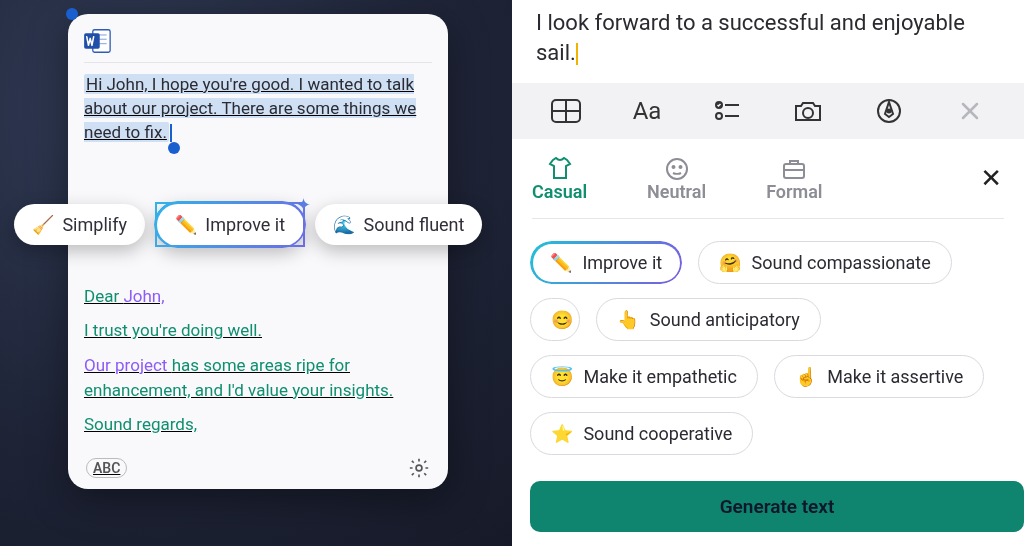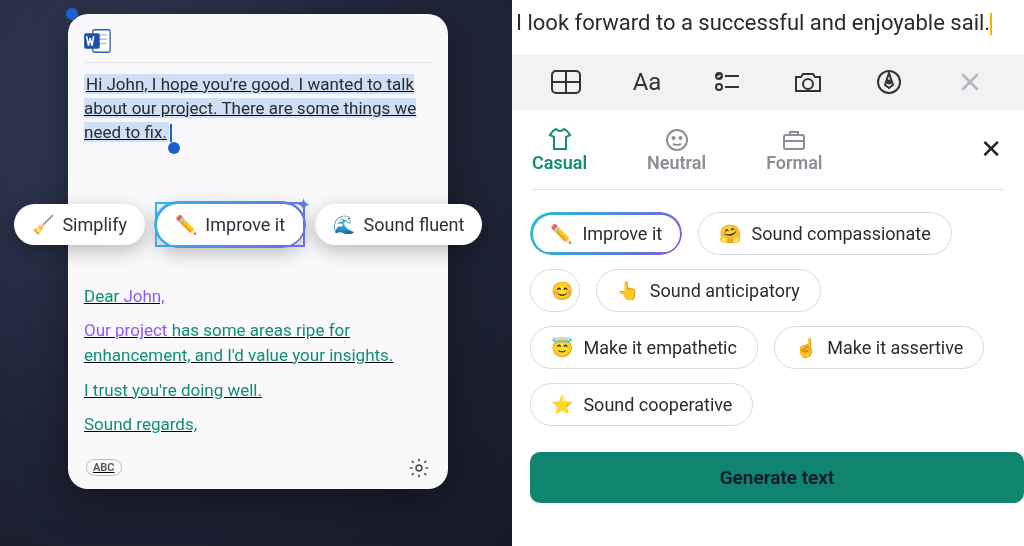--- a/index.html
+++ b/index.html
@@ -13,30 +13,30 @@
   .sel { position: relative; font-size: 17px; line-height: 1.4; color: #2b2b33; background: #cfe0f4; border-radius: 2px; padding: 0 2px; display: inline; }
   .sel-wrap { margin-bottom: 130px; }
   .handle { position: absolute; width: 12px; height: 12px; background: #1a5fd0; border-radius: 50%; }
   .handle.start { left: -2px; top: -6px; }
   .handle.end { }
   .cursor-bar { display:inline-block; width:2px; height:18px; background:#1a5fd0; vertical-align: text-bottom; margin-left:1px;}
   .rewrites { font-size: 17px; line-height: 1.45; color: #0f8f70; }
   .rewrites p { margin-bottom: 10px; }
   .rewrites .plain { color: #8b5cf6; display: inline; }
   .card-footer { display: flex; justify-content: space-between; align-items: center; margin-top: 14px; padding: 6px 2px 0 2px; }
-  .abc { font-size: 11px; font-weight: 600; color: #555; border: 1px solid #bbb; border-radius: 12px; padding: 2px 6px; line-height:1; }
+  .abc { font-size: 14px; font-weight: 600; color: #555; border: 1px solid #bbb; border-radius: 12px; padding: 2px 6px; line-height:1; }
   .pillrow { position: absolute; left: 14px; top: 202px; width: 486px; display: flex; gap: 10px; align-items: center; }
   .pill { background: #fff; border-radius: 24px; padding: 10px 18px; display: flex; align-items: center; gap: 8px; font-size: 18px; color: #2f2f3a; box-shadow: 0 6px 18px rgba(0,0,0,.25); white-space: nowrap; cursor: pointer; }
   .pill.selected { border: 2.5px solid; border-image: linear-gradient(120deg,#32b3e7,#6d6be5) 1; border-radius: 24px; position: relative; }
   .pill.selected::before{ content:""; position:absolute; inset:-3px; border-radius:26px; padding:2.5px; background:linear-gradient(120deg,#32b3e7,#6d6be5); -webkit-mask:linear-gradient(#fff 0 0) content-box,linear-gradient(#fff 0 0); -webkit-mask-composite: xor; mask-composite: exclude; }
   .sparkle { position: absolute; right: -8px; top: -10px; color: #5b7de0; font-size: 18px; }
   .emoji { font-size: 18px; }
   
   .right { width: 512px; height: 546px; background: #fff; display: flex; flex-direction: column; }
-  .doc-text { padding: 8px 20px 16px 4px; font-size: 22px; line-height: 1.35; color: #2a2a30; }
+  .doc-text { padding: 8px 20px 16px 24px; font-size: 22px; line-height: 1.35; color: #2a2a30; }
   .doc-cursor { display:inline-block; width:2px; height:22px; background:#f2b200; vertical-align: text-bottom; }
   .toolbar { height: 56px; background: #f2f2f4; display: flex; align-items: center; justify-content: space-around; padding: 0 14px; }
   .tb-ico { width: 32px; height: 32px; display:flex; align-items:center; justify-content:center; color:#333; cursor:pointer; }
   .tb-ico.dim { color: #b6b6bd; }
   .tabs { display: flex; align-items: center; padding: 18px 20px 10px 20px; position: relative; }
   .tab { flex: 0 0 auto; display: flex; flex-direction: column; align-items: center; margin-right: 60px; cursor:pointer; }
   .tab:last-of-type{margin-right:0;}
   .tab .ico { font-size: 22px; color: #8d8d96; }
   .tab.active .ico { color: #0f8f70; }
   .tab .lbl { font-size: 18px; font-weight: 600; color: #8d8d96; }
@@ -67,22 +67,22 @@
         <path d="M3 10 L5 20 L7 12 L9 20 L11 10" stroke="#fff" stroke-width="1.8" fill="none" stroke-linejoin="round" stroke-linecap="round"></path>
       </svg>
       <hr>
       <div class="sel-wrap">
         <span class="handle start"></span>
         <span class="sel">Hi John, I hope you're good. I wanted to talk about our project. There are some things we need to fix.</span><span class="cursor-bar"></span><span class="handle end" style="position:relative; display:inline-block; vertical-align:-16px; margin-left:-4px;"></span>
       </div>
 
       <div class="rewrites">
         <p><span>Dear </span><span class="plain">John,</span></p>
+        <p>I trust you're doing well.</p>
         <p><span class="plain">Our project </span><span>has some areas ripe for enhancement, and I'd value your insights.</span></p>
-        <p>I trust you're doing well.</p>
         <p>Sound regards,</p>
       </div>
 
       <div class="card-footer">
         <span class="abc">ABC</span>
         <span>
           <svg width="22" height="22" viewBox="0 0 24 24" fill="none" stroke="#555" stroke-width="1.8">
             <circle cx="12" cy="12" r="3.2"></circle>
             <path d="M12 2v3M12 19v3M4.2 4.2l2.1 2.1M17.7 17.7l2.1 2.1M2 12h3M19 12h3M4.2 19.8l2.1-2.1M17.7 6.3l2.1-2.1"></path>
           </svg>

